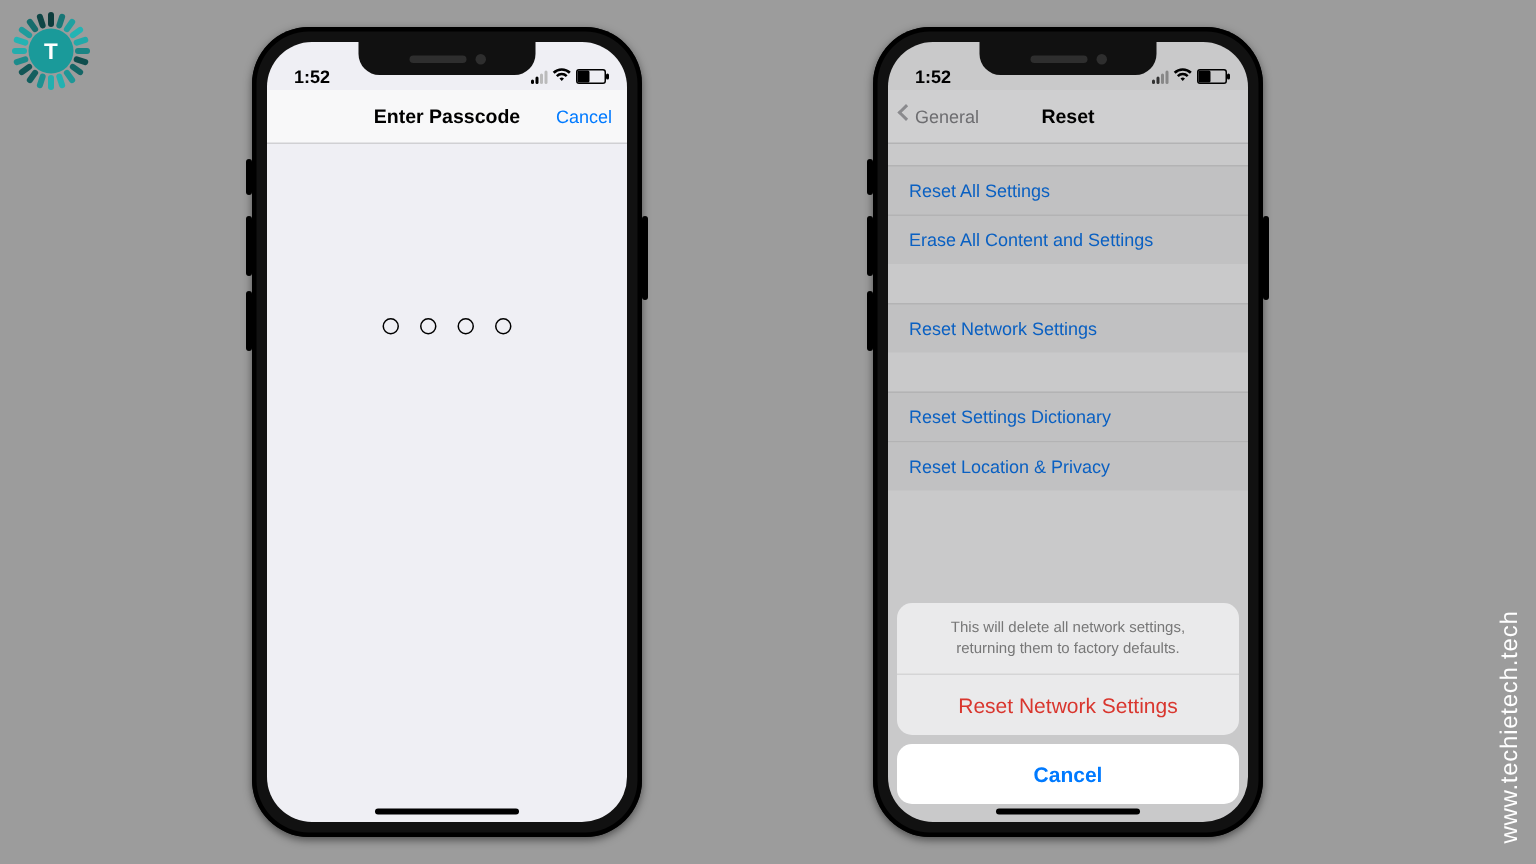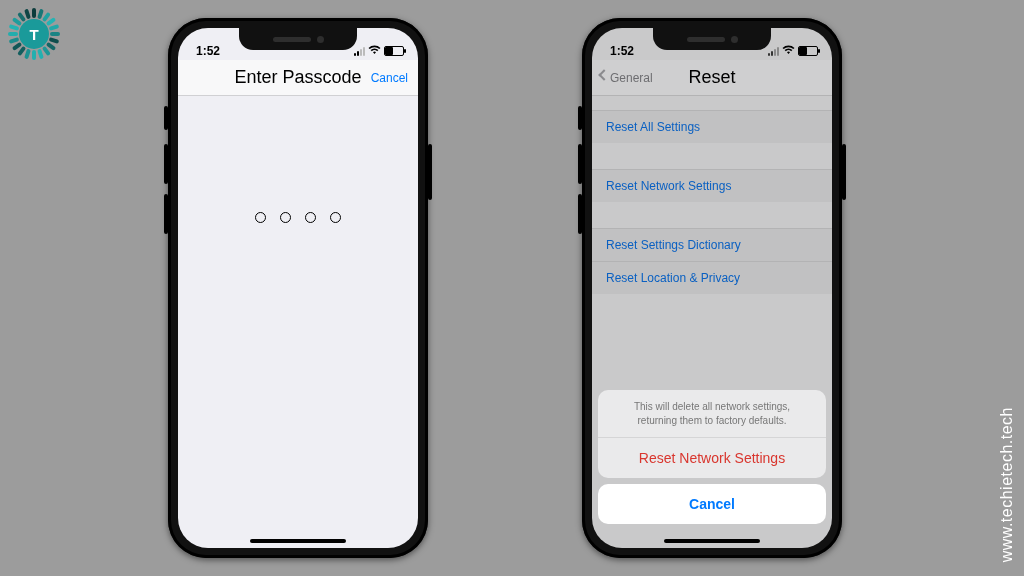--- a/index.html
+++ b/index.html
@@ -126,21 +126,21 @@
   .dimmed .sig i{background:#333} .dimmed .sig i:nth-child(3),.dimmed .sig i:nth-child(4){background:#888}
 
   
   .navbar {
     height: 36px;
     display:flex;align-items:center;justify-content:center;
     position: relative;
     border-bottom: 1px solid #d0d0d3;
     background: #f8f8f9;
   }
-  .nav-title { font-size:18px; font-weight:400; }
+  .nav-title { font-size:13px; font-weight:700; }
   .nav-left { position:absolute; left:8px; display:flex;gap:2px;color:#8a8a8d;font-size:12px }
   .nav-right { position:absolute; right:10px; color:#007aff; font-size:12px }
   .chev { width:8px;height:8px;border-left:2px solid #8a8a8d;border-bottom:2px solid #8a8a8d;transform:rotate(45deg);}
   .dimmed .navbar{background:#cfcfd0;border-bottom-color:#b3b3b4}
   .dimmed .nav-left{color:#6d6d70}
 
   
   .passcode-area { padding-top: 116px; text-align:center; }
   .pass-label { font-size:12px; color:#000; margin-bottom:22px; }
   .dots { display:flex;gap:14px;justify-content:center; }
@@ -154,21 +154,21 @@
     background:#c1c1c2;
     padding: 9px 14px;
     color:#0a60c2;
     border-bottom:1px solid #b3b3b4;
   }
   .row:last-child{border-bottom:none}
   .group .row:first-child{border-top:1px solid #b3b3b4}
 
   
   .sheet {
-    position:absolute; left:6px; right:6px; bottom:24px;
+    position:absolute; left:6px; right:6px; bottom:12px;
     display:flex;flex-direction:column;gap:6px;
   }
   .sheet-card {
     background:#eaeaeb;
     border-radius:10px;
     overflow:hidden;
   }
   .sheet-msg {
     padding:10px 20px;
     font-size:10px;color:#777;text-align:center;line-height:1.35;
@@ -297,20 +297,21 @@
     <div class="navbar">
       <span class="nav-left">
         <span class="chev"></span>
         <span>General</span>
       </span>
       <span class="nav-title">Reset</span>
     </div>
     <div class="list" id="reset-list">
         <div class="group">
           <div class="row">Reset All Settings</div>
+          <div class="row">Erase All Content and Settings</div>
         </div>
         <div class="group">
           <div class="row">Reset Network Settings</div>
         </div>
         <div class="group">
           <div class="row">Reset Settings Dictionary</div>
           <div class="row">Reset Location &amp; Privacy</div>
         </div>
       </div>
 

